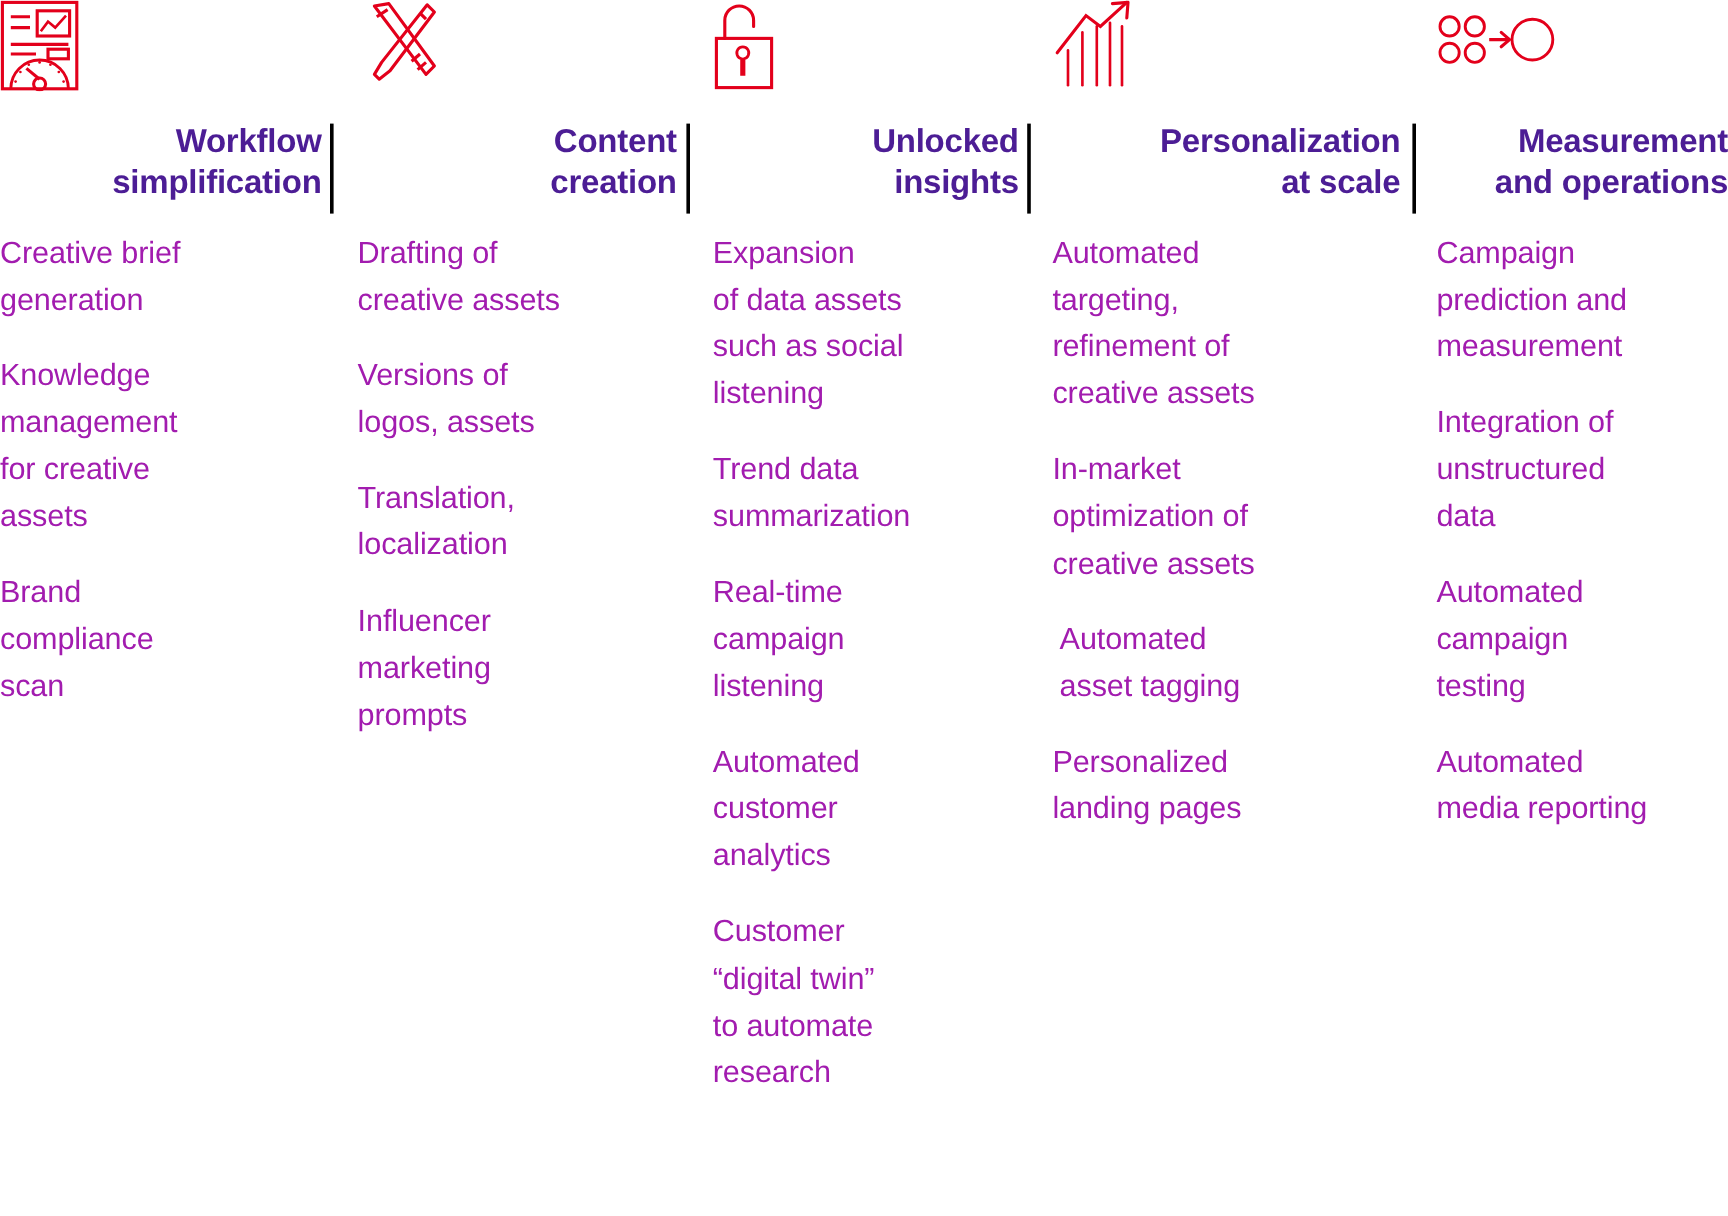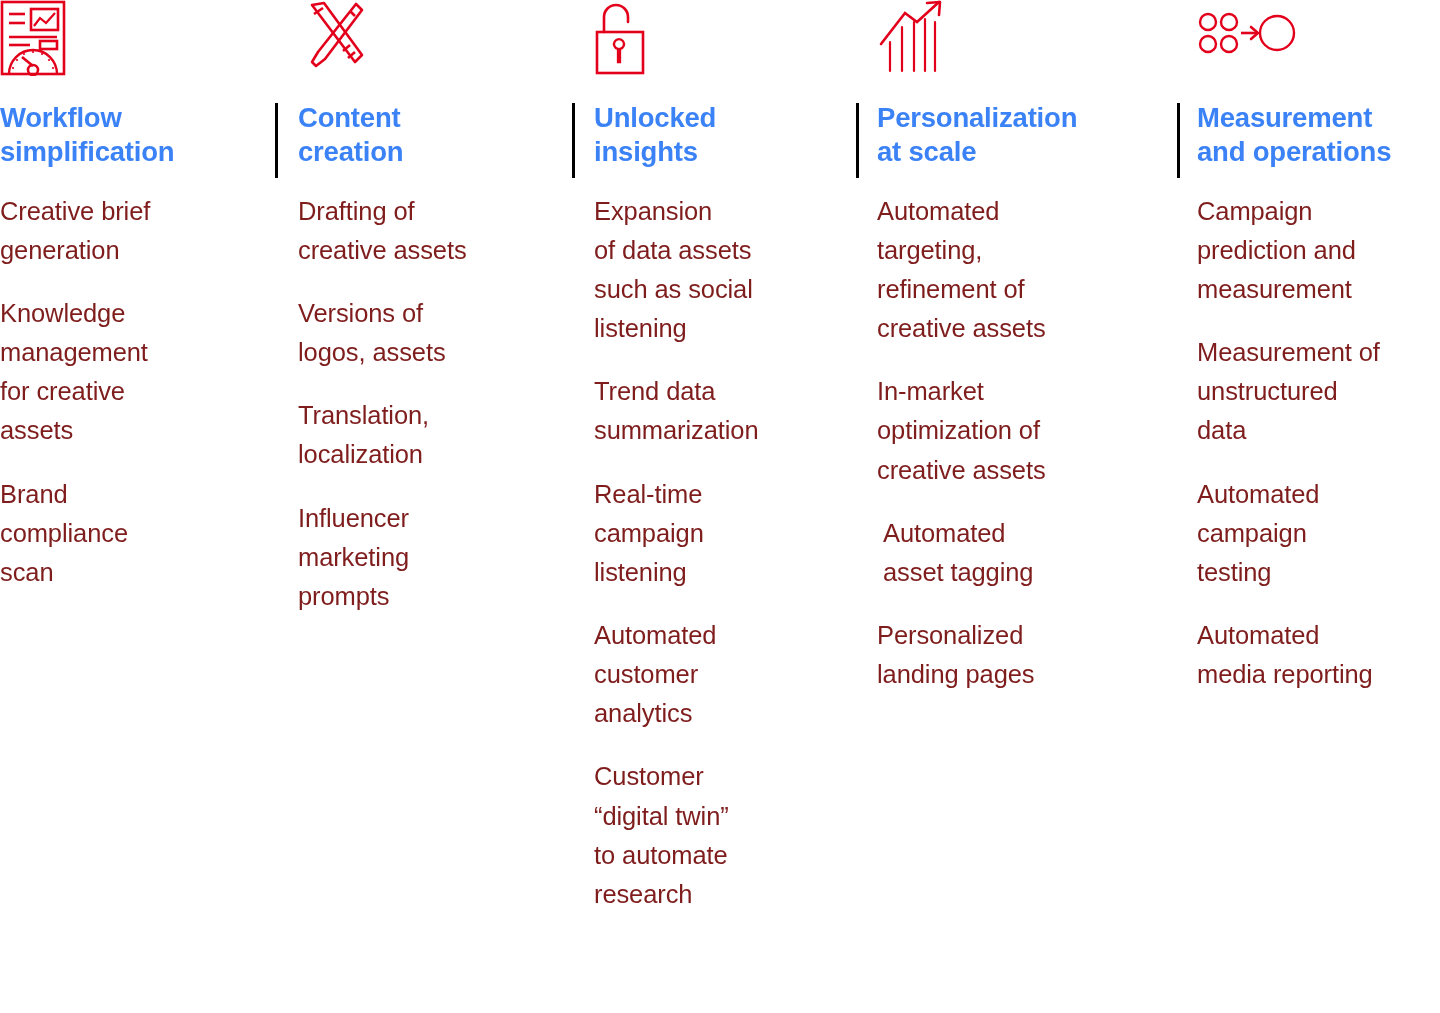--- a/index.html
+++ b/index.html
@@ -42,33 +42,34 @@
   .icon-slot svg {
     display: block;
   }
 
   .col-head {
     margin-top: 13px;
     font-size: 27.5px;
     font-weight: bold;
     line-height: 1.25;
     letter-spacing: -0.2px;
-    color: #3b82f6;
+    color: #4c1d95;
     white-space: pre-line;
+    text-align: right;
   }
 
   .items {
     margin-top: 22px;
   }
 
   .item {
     font-size: 25.5px;
     line-height: 1.535;
     letter-spacing: -0.1px;
-    color: #7f1d1d;
+    color: #a21caf;
     margin-bottom: 24px;
     white-space: pre-line;
     font-weight: 400;
   }
   .item.indent { padding-left: 6px; }
 
   
   .divider {
     position: absolute;
     width: 2.5px;
@@ -222,21 +223,21 @@
         <polyline points="54,27 61,33 54,39" stroke-width="2.6" stroke-linejoin="round" stroke-linecap="round"></polyline>
         <circle cx="80" cy="33" r="17"></circle>
       </svg>
     </div>
     <div class="col-head">Measurement
 and operations</div>
     <div class="items">
       <div class="item">Campaign
 prediction and
 measurement</div>
-      <div class="item">Measurement of
+      <div class="item">Integration of
 unstructured
 data</div>
       <div class="item">Automated
 campaign
 testing</div>
       <div class="item">Automated
 media reporting</div>
     </div>
   </div>
 

